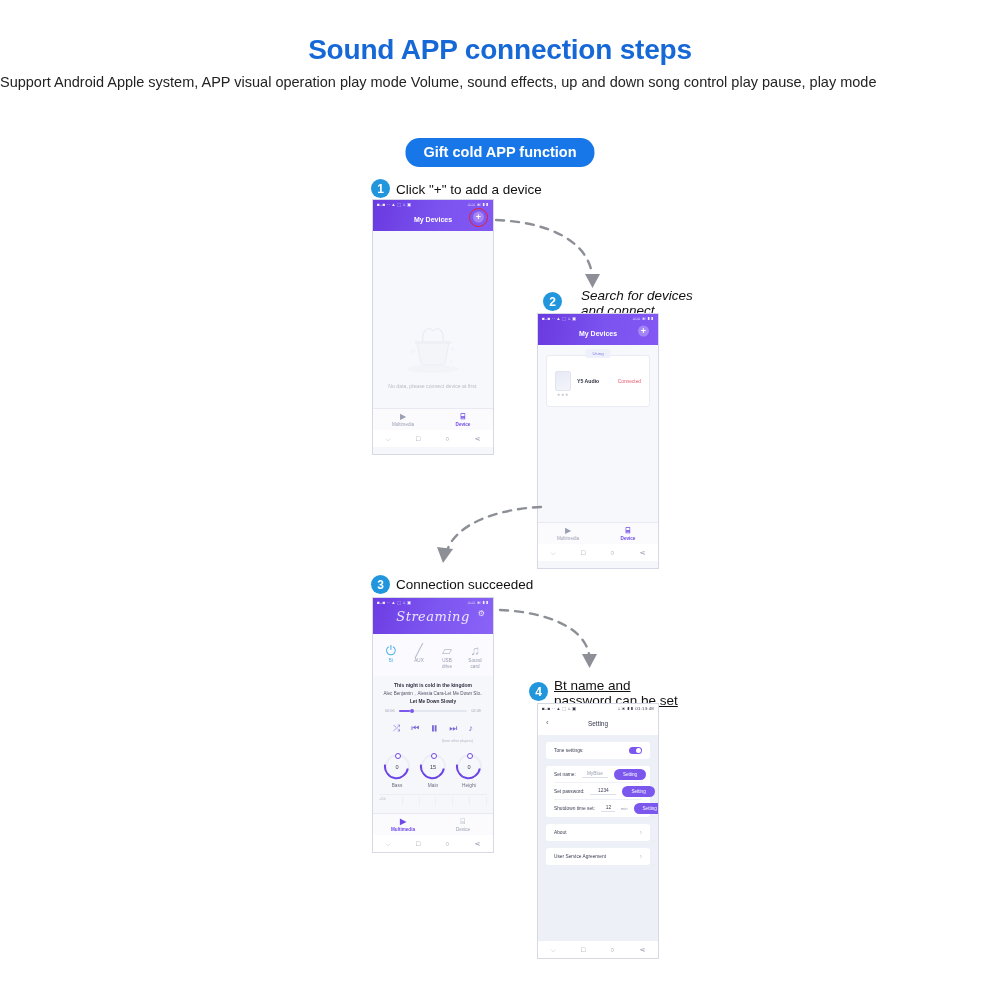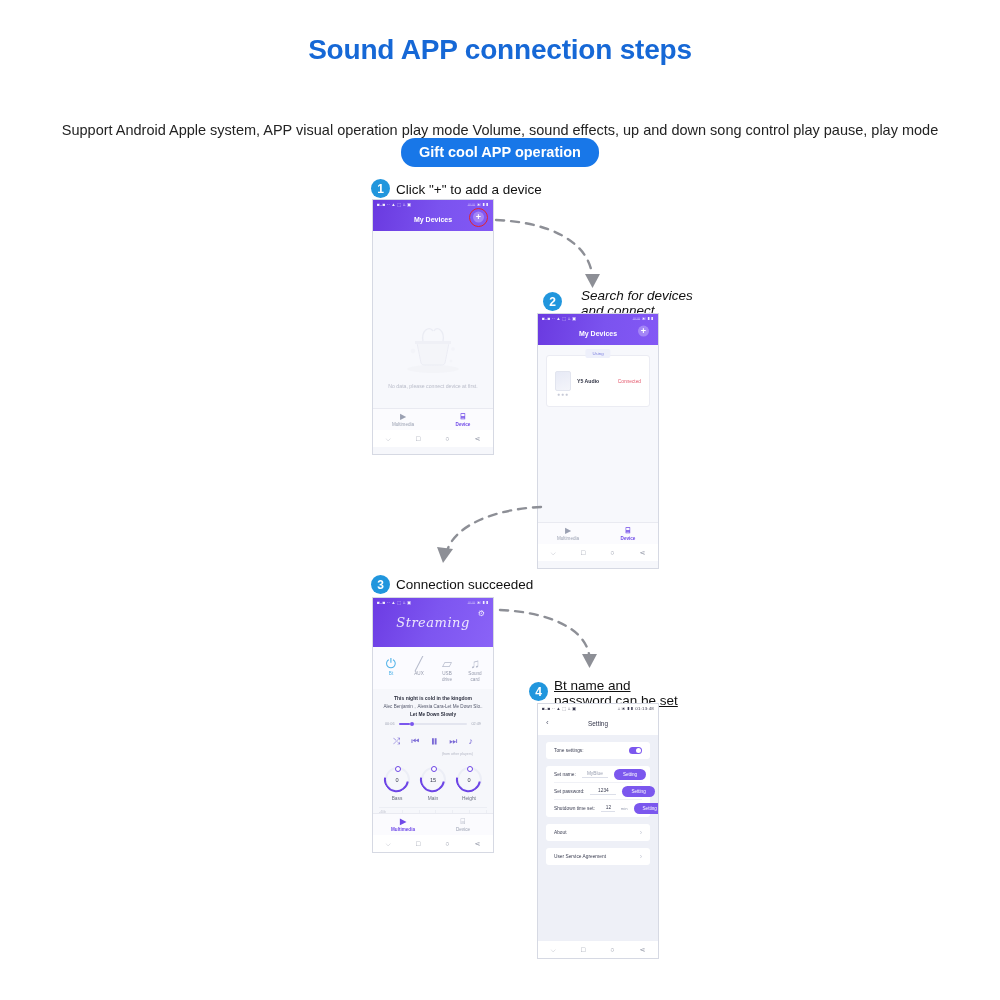--- a/index.html
+++ b/index.html
@@ -13,22 +13,22 @@
 
   
   .title {
     position: absolute; top: 34px; left: 0; width: 1000px;
     text-align: center;
     font-size: 28px; font-weight: bold; color: #1668d6;
     letter-spacing: -0.2px;
   }
   .subtitle {
     position: absolute; top: 74px; left: 0; width: 1000px;
-    text-align: center; color: #232323;
-    font-size: 14.5px; line-height: 17.5px; margin-top: 48px;
+    text-align: left; color: #232323;
+    font-size: 14.5px; line-height: 17.5px;
   }
   .badge-pill {
     position: absolute; top: 138px; left: 50%;
     transform: translateX(-50%);
     background: #1877e8; color: #ffffff;
     font-size: 14.5px; font-weight: bold;
     padding: 6px 18px 7px; border-radius: 14px;
     white-space: nowrap;
   }
 
@@ -137,21 +137,21 @@
     width: 16px; height: 20px; border-radius: 2px;
     background: linear-gradient(160deg,#e7eaf6,#f4f5fa);
     border: 1px solid #e2e5ef;
   }
   .dev-name { font-size: 5.2px; color: #2e3142; font-weight: bold; }
   .dev-status { margin-left: auto; font-size: 4.8px; color: #e4566b; }
   .dev-dots { font-size: 5px; color: #c6c9d6; letter-spacing: 1px; }
 
   
   .hero {
-    height: 49px; position: relative;
+    height: 36px; position: relative;
     background: linear-gradient(110deg,#6c3ce3 0%,#7d55f0 50%,#8a63f7 100%);
     display: flex; align-items: center; justify-content: center;
   }
   .hero-script {
     color: rgba(255,255,255,.86); font-size: 13px;
     font-family: "DejaVu Serif", serif; font-style: italic;
     letter-spacing: .5px;
   }
   .gear { position: absolute; right: 8px; top: 11px; color: rgba(255,255,255,.85); font-size: 8px; }
 
@@ -237,21 +237,21 @@
 </style>
 </head>
 <body>
 
 <div id="page">
 
   <div class="title">Sound APP connection steps</div>
   <div class="subtitle">Support Android Apple system, APP visual operation play mode
 Volume, sound effects, up and down song control
 play pause, play mode</div>
-  <div class="badge-pill">Gift cool APP operation</div>
+  <div class="badge-pill">Gift cold APP function</div>
 
   <div class="step-badge" style="left:371px;top:179px;">1</div>
   <div class="step-caption" style="left:396px;top:182px;">Click "+" to add a device</div>
 
   <div class="phone" style="left:372px;top:199px;width:122px;height:256px;">
     <div class="appbar">
       <div class="statusbar">
         <span>■□■ ∙∙ ▲ ⬚  ⌗ ▣</span>
         <span>⌗⌗⌗ ▣ ▮▮</span>
       </div>

